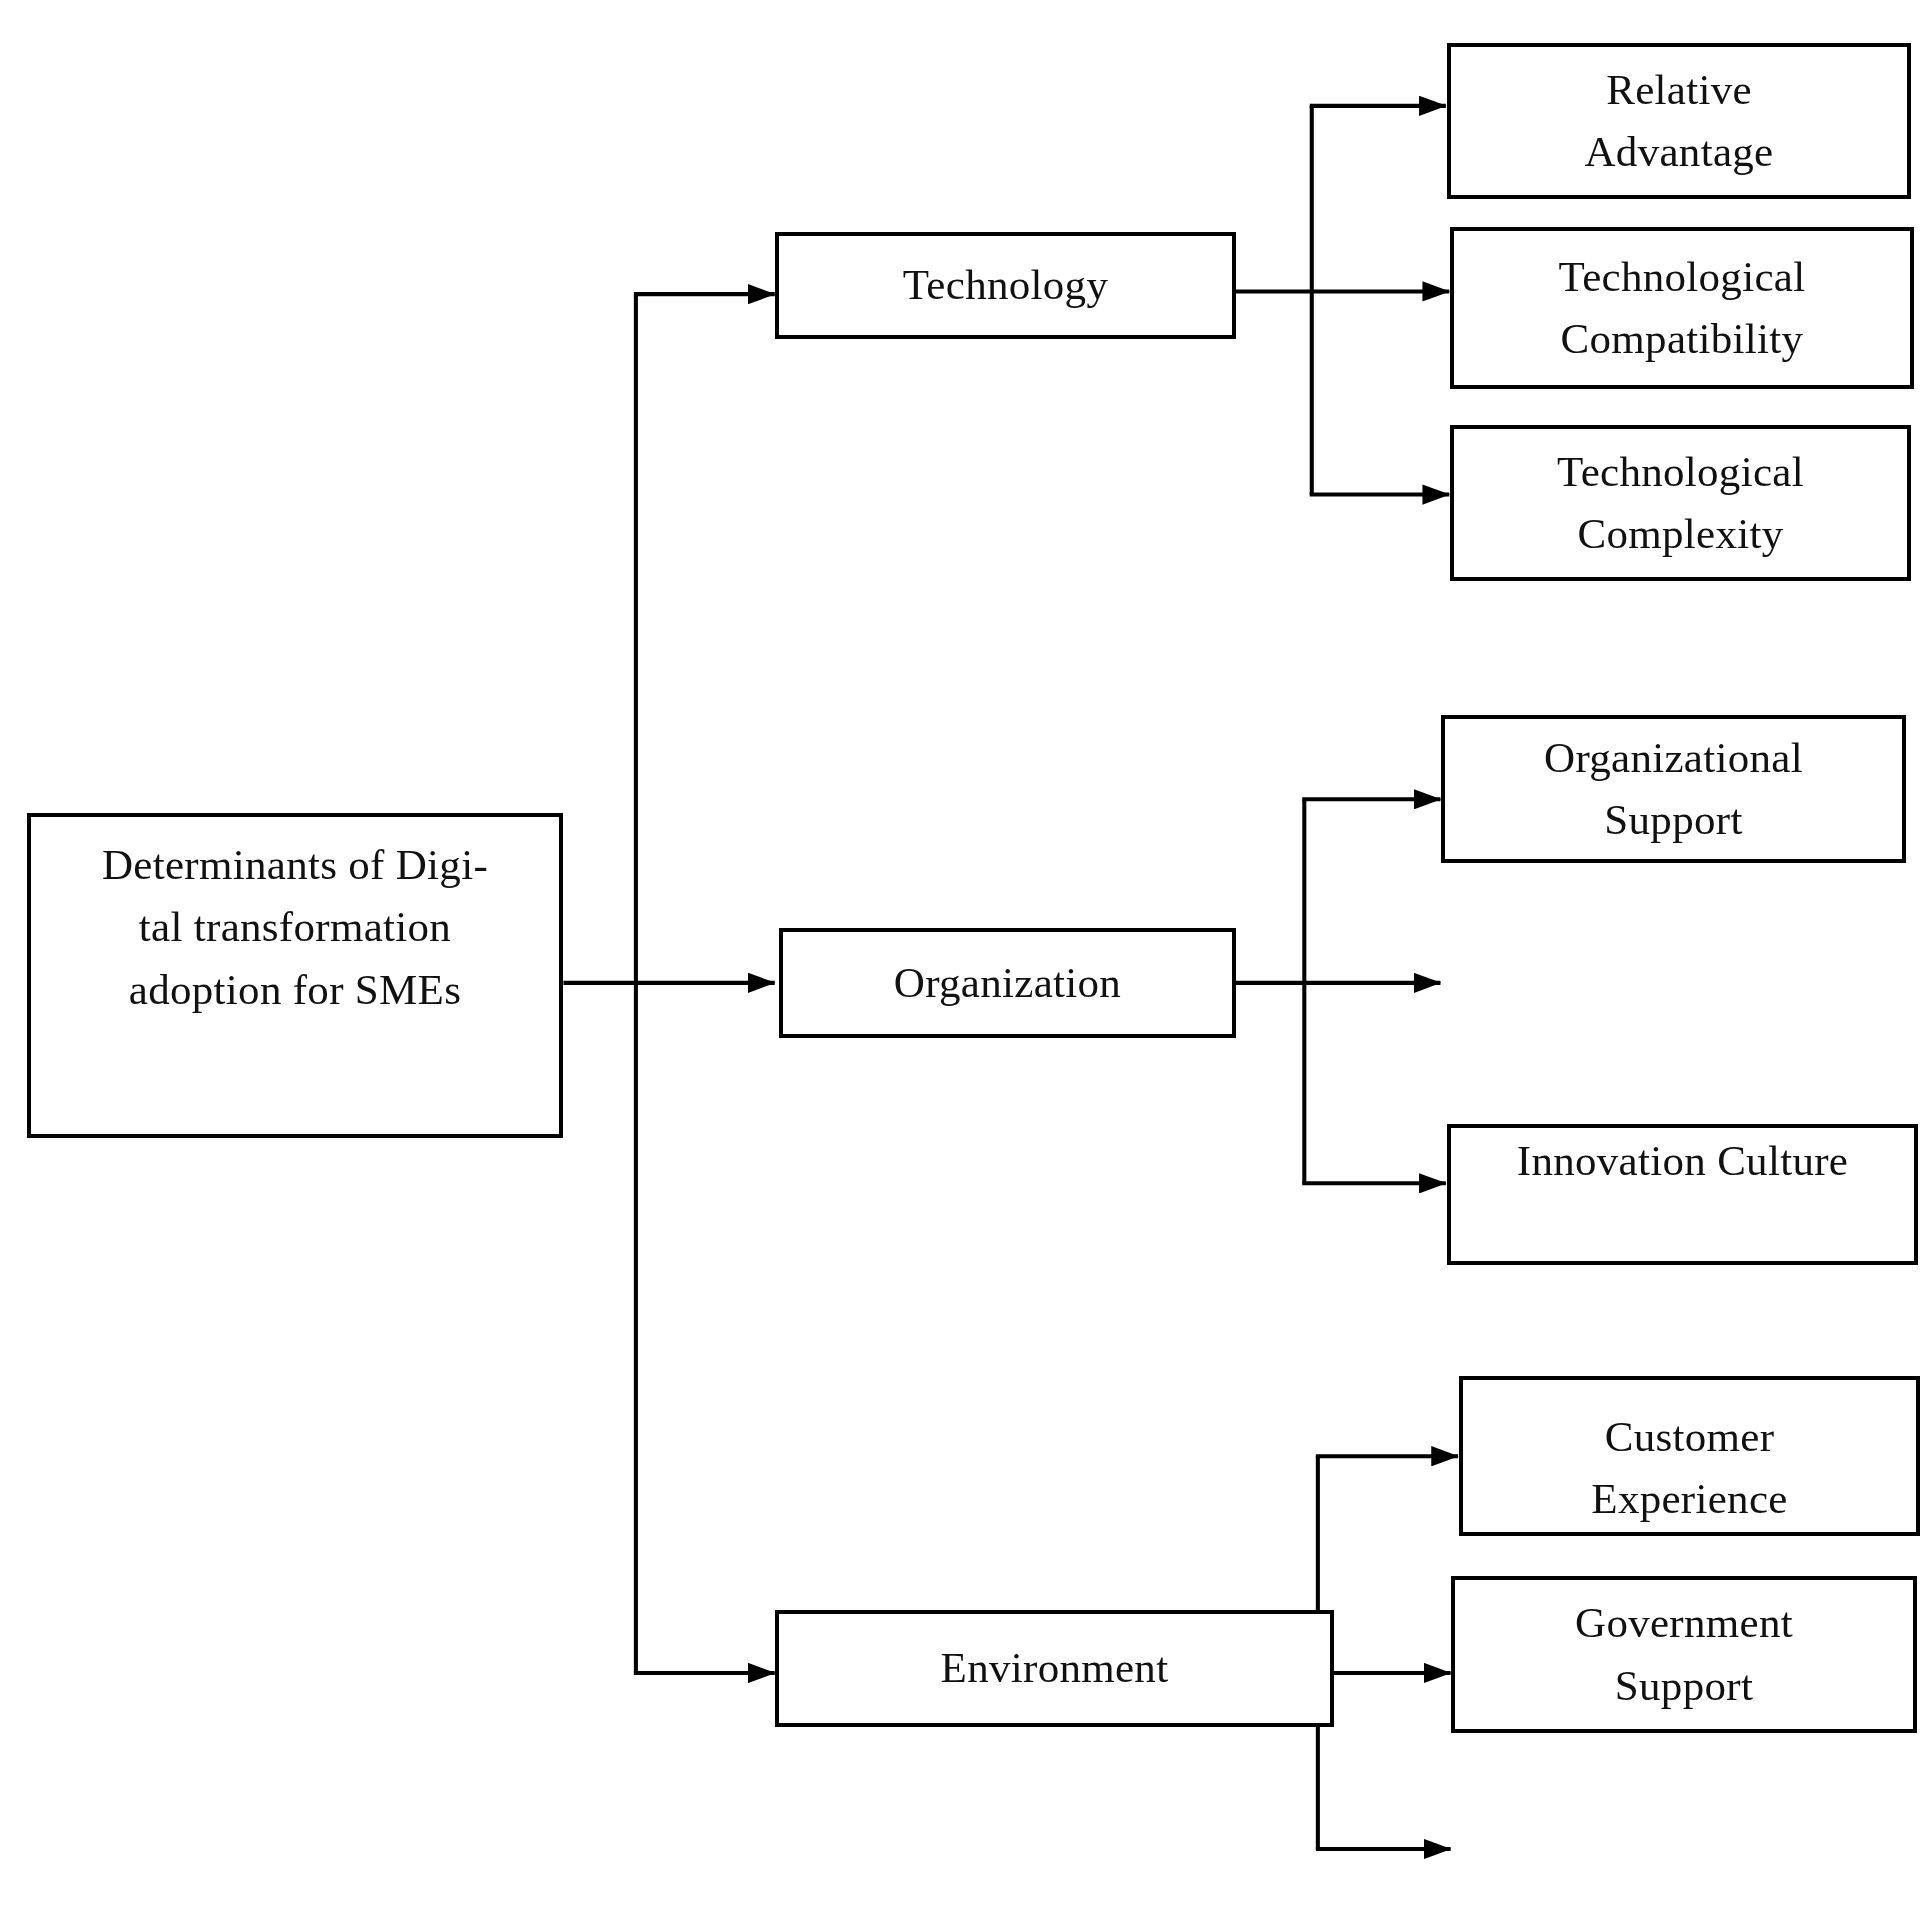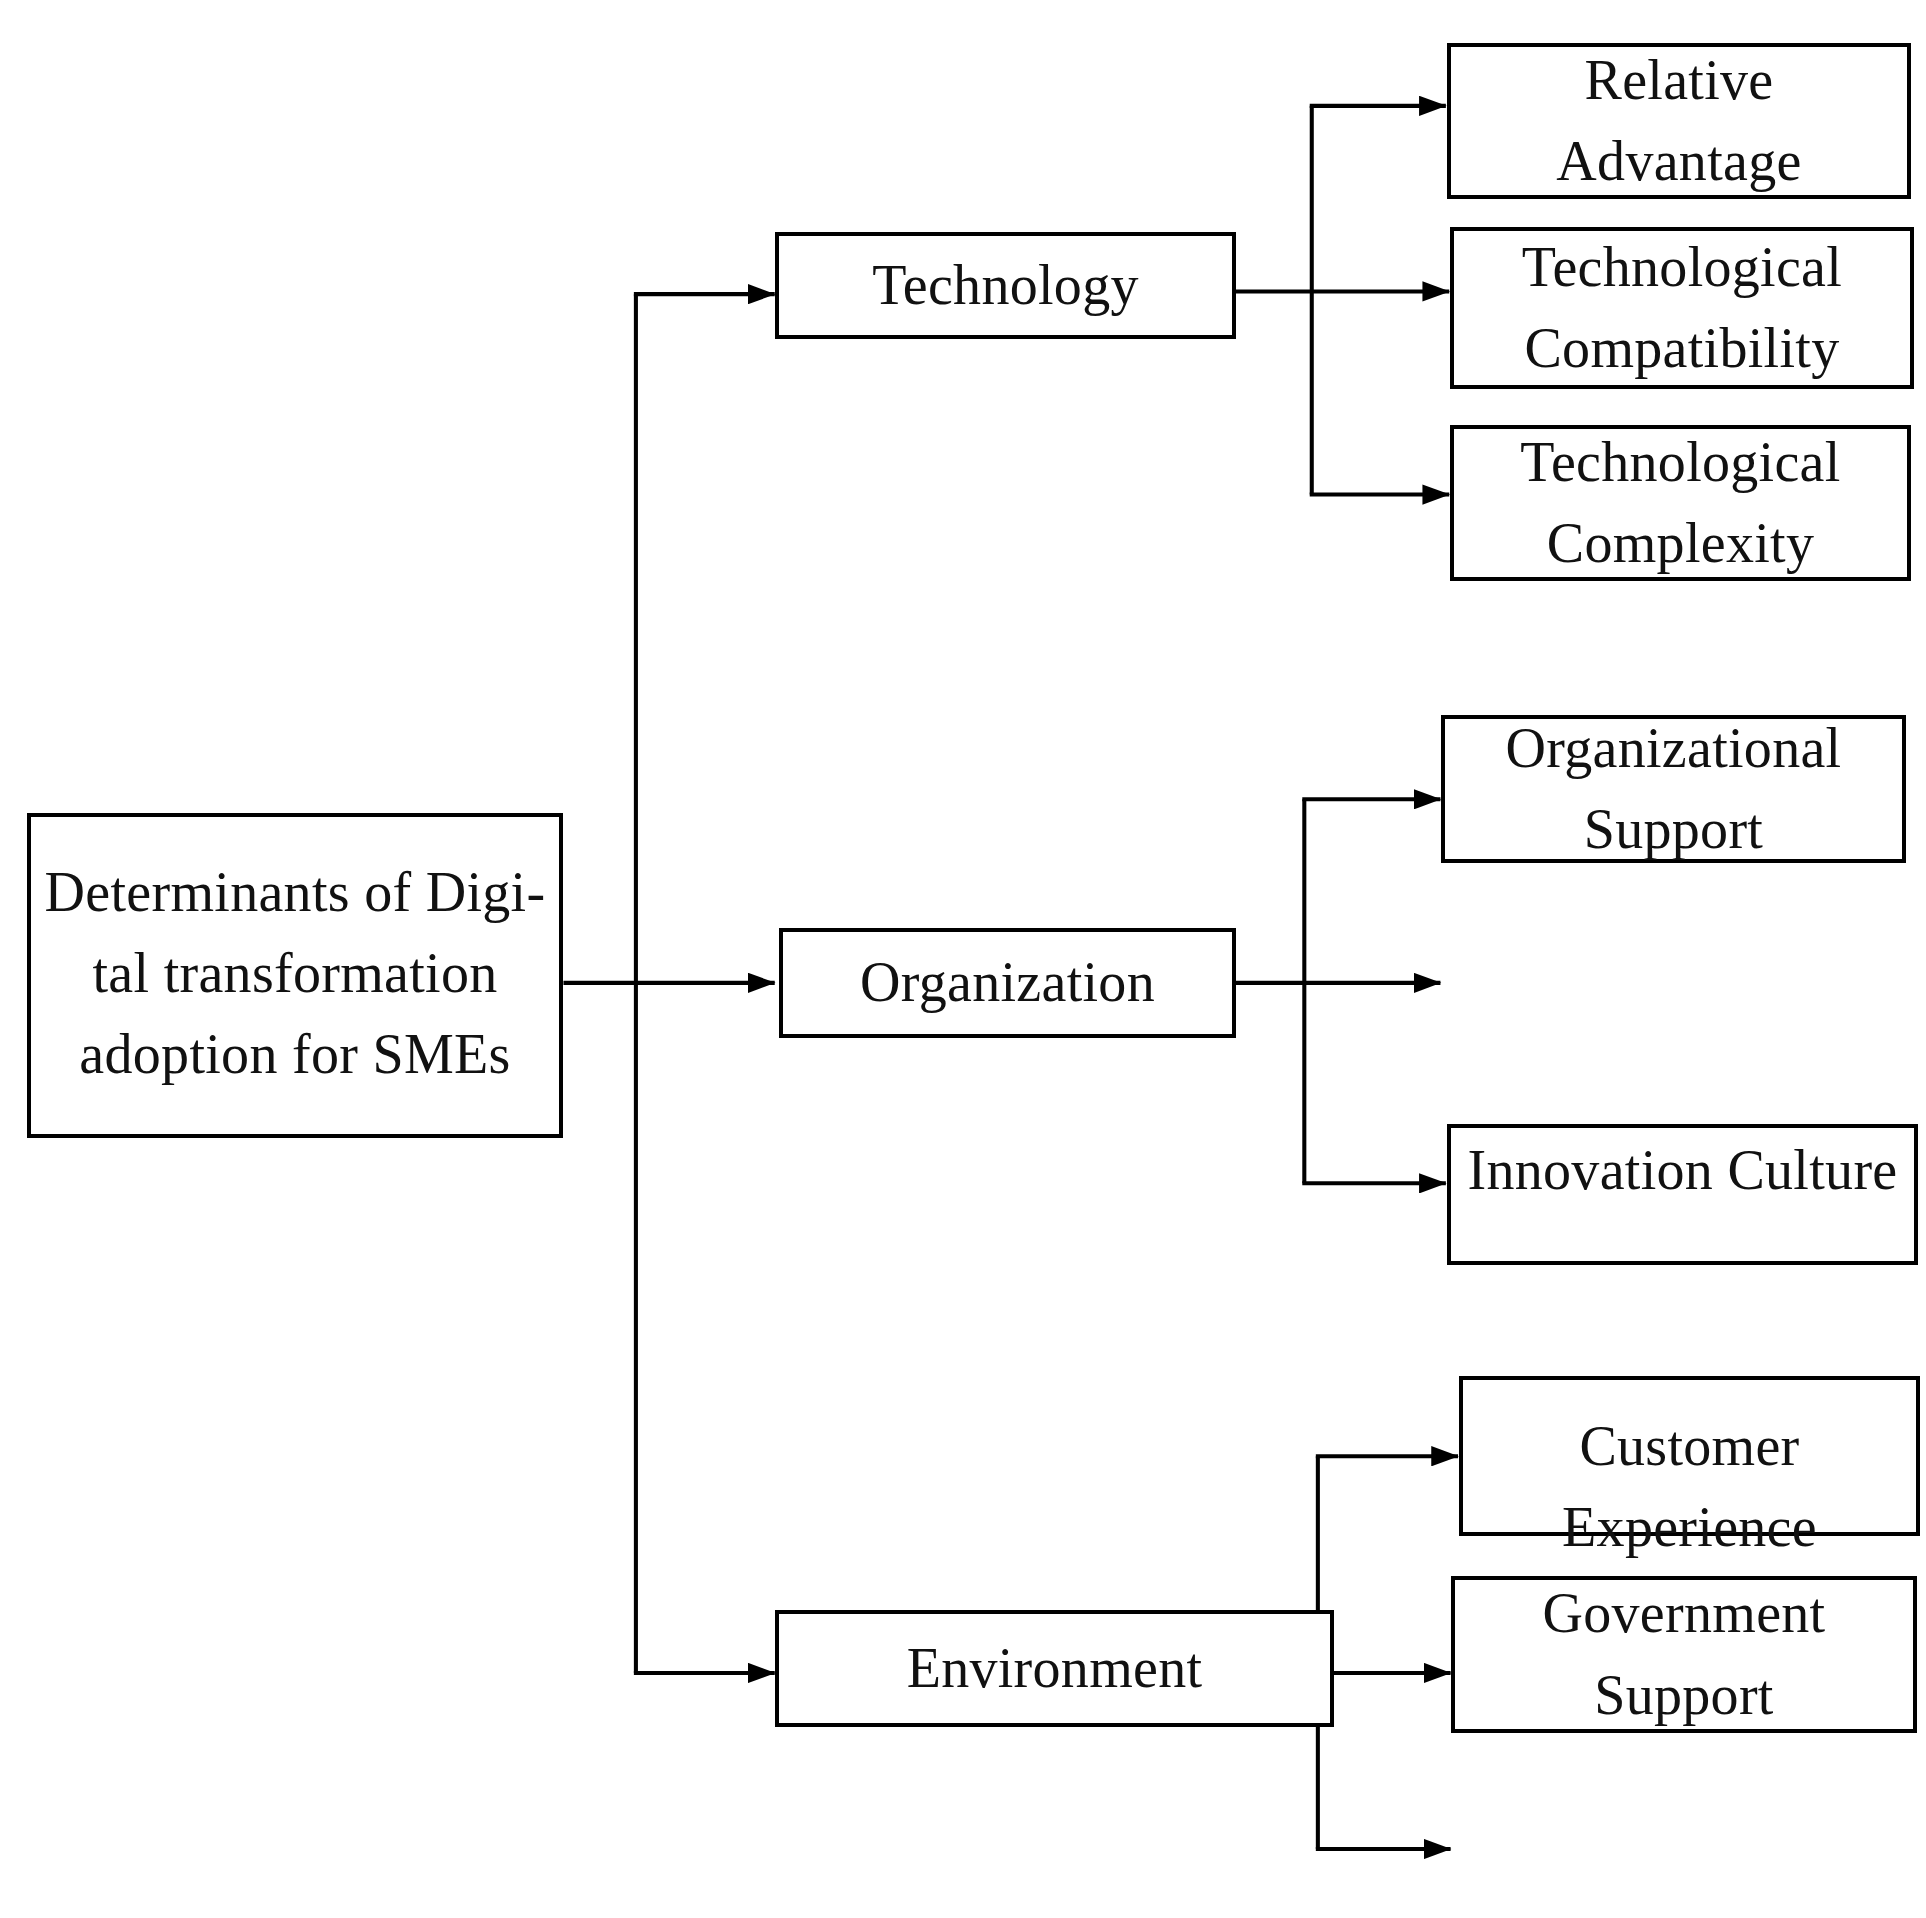--- a/index.html
+++ b/index.html
@@ -28,28 +28,28 @@
     background: #ffffff;
     border: 4.1px solid #000000;
     display: flex;
     align-items: center;
     justify-content: center;
     text-align: center;
     z-index: 2;
   }
   .node .lbl {
     white-space: pre-line;
-    font-size: 56px;
+    font-size: 43px;
     line-height: 1.45;
     letter-spacing: 0.3px;
   }
   
   #n-root { left: 27px; top: 813px; width: 536px; height: 325px; border-width: 4.7px;
             align-items: flex-start; }
-  #n-root .lbl { padding-top: 35px; }
+  #n-root .lbl { padding-top: 17px; }
   
   #n-technology   { left: 775px; top: 232px;  width: 461px; height: 107px; border-width: 4.7px; }
   #n-organization { left: 779px; top: 928px; width: 457px; height: 110px; border-width: 4.7px; }
   #n-environment  { left: 775px; top: 1610px; width: 559px; height: 117px; border-width: 4.7px; }
   
   #n-relative-advantage        { left: 1447px; top: 43px;   width: 464px; height: 156px; }
   #n-technological-compatibility{ left: 1450px; top: 227px; width: 464px; height: 162px; border-width: 4.7px; }
   #n-technological-complexity  { left: 1450px; top: 425px;  width: 461px; height: 156px; }
   #n-organizational-support    { left: 1441px; top: 715px; width: 465px; height: 148px; border-width: 4.7px; }
   #n-human-resource            { left: 1441px; top: 922px; width: 473px; height: 108px; border-width: 4.7px; }

